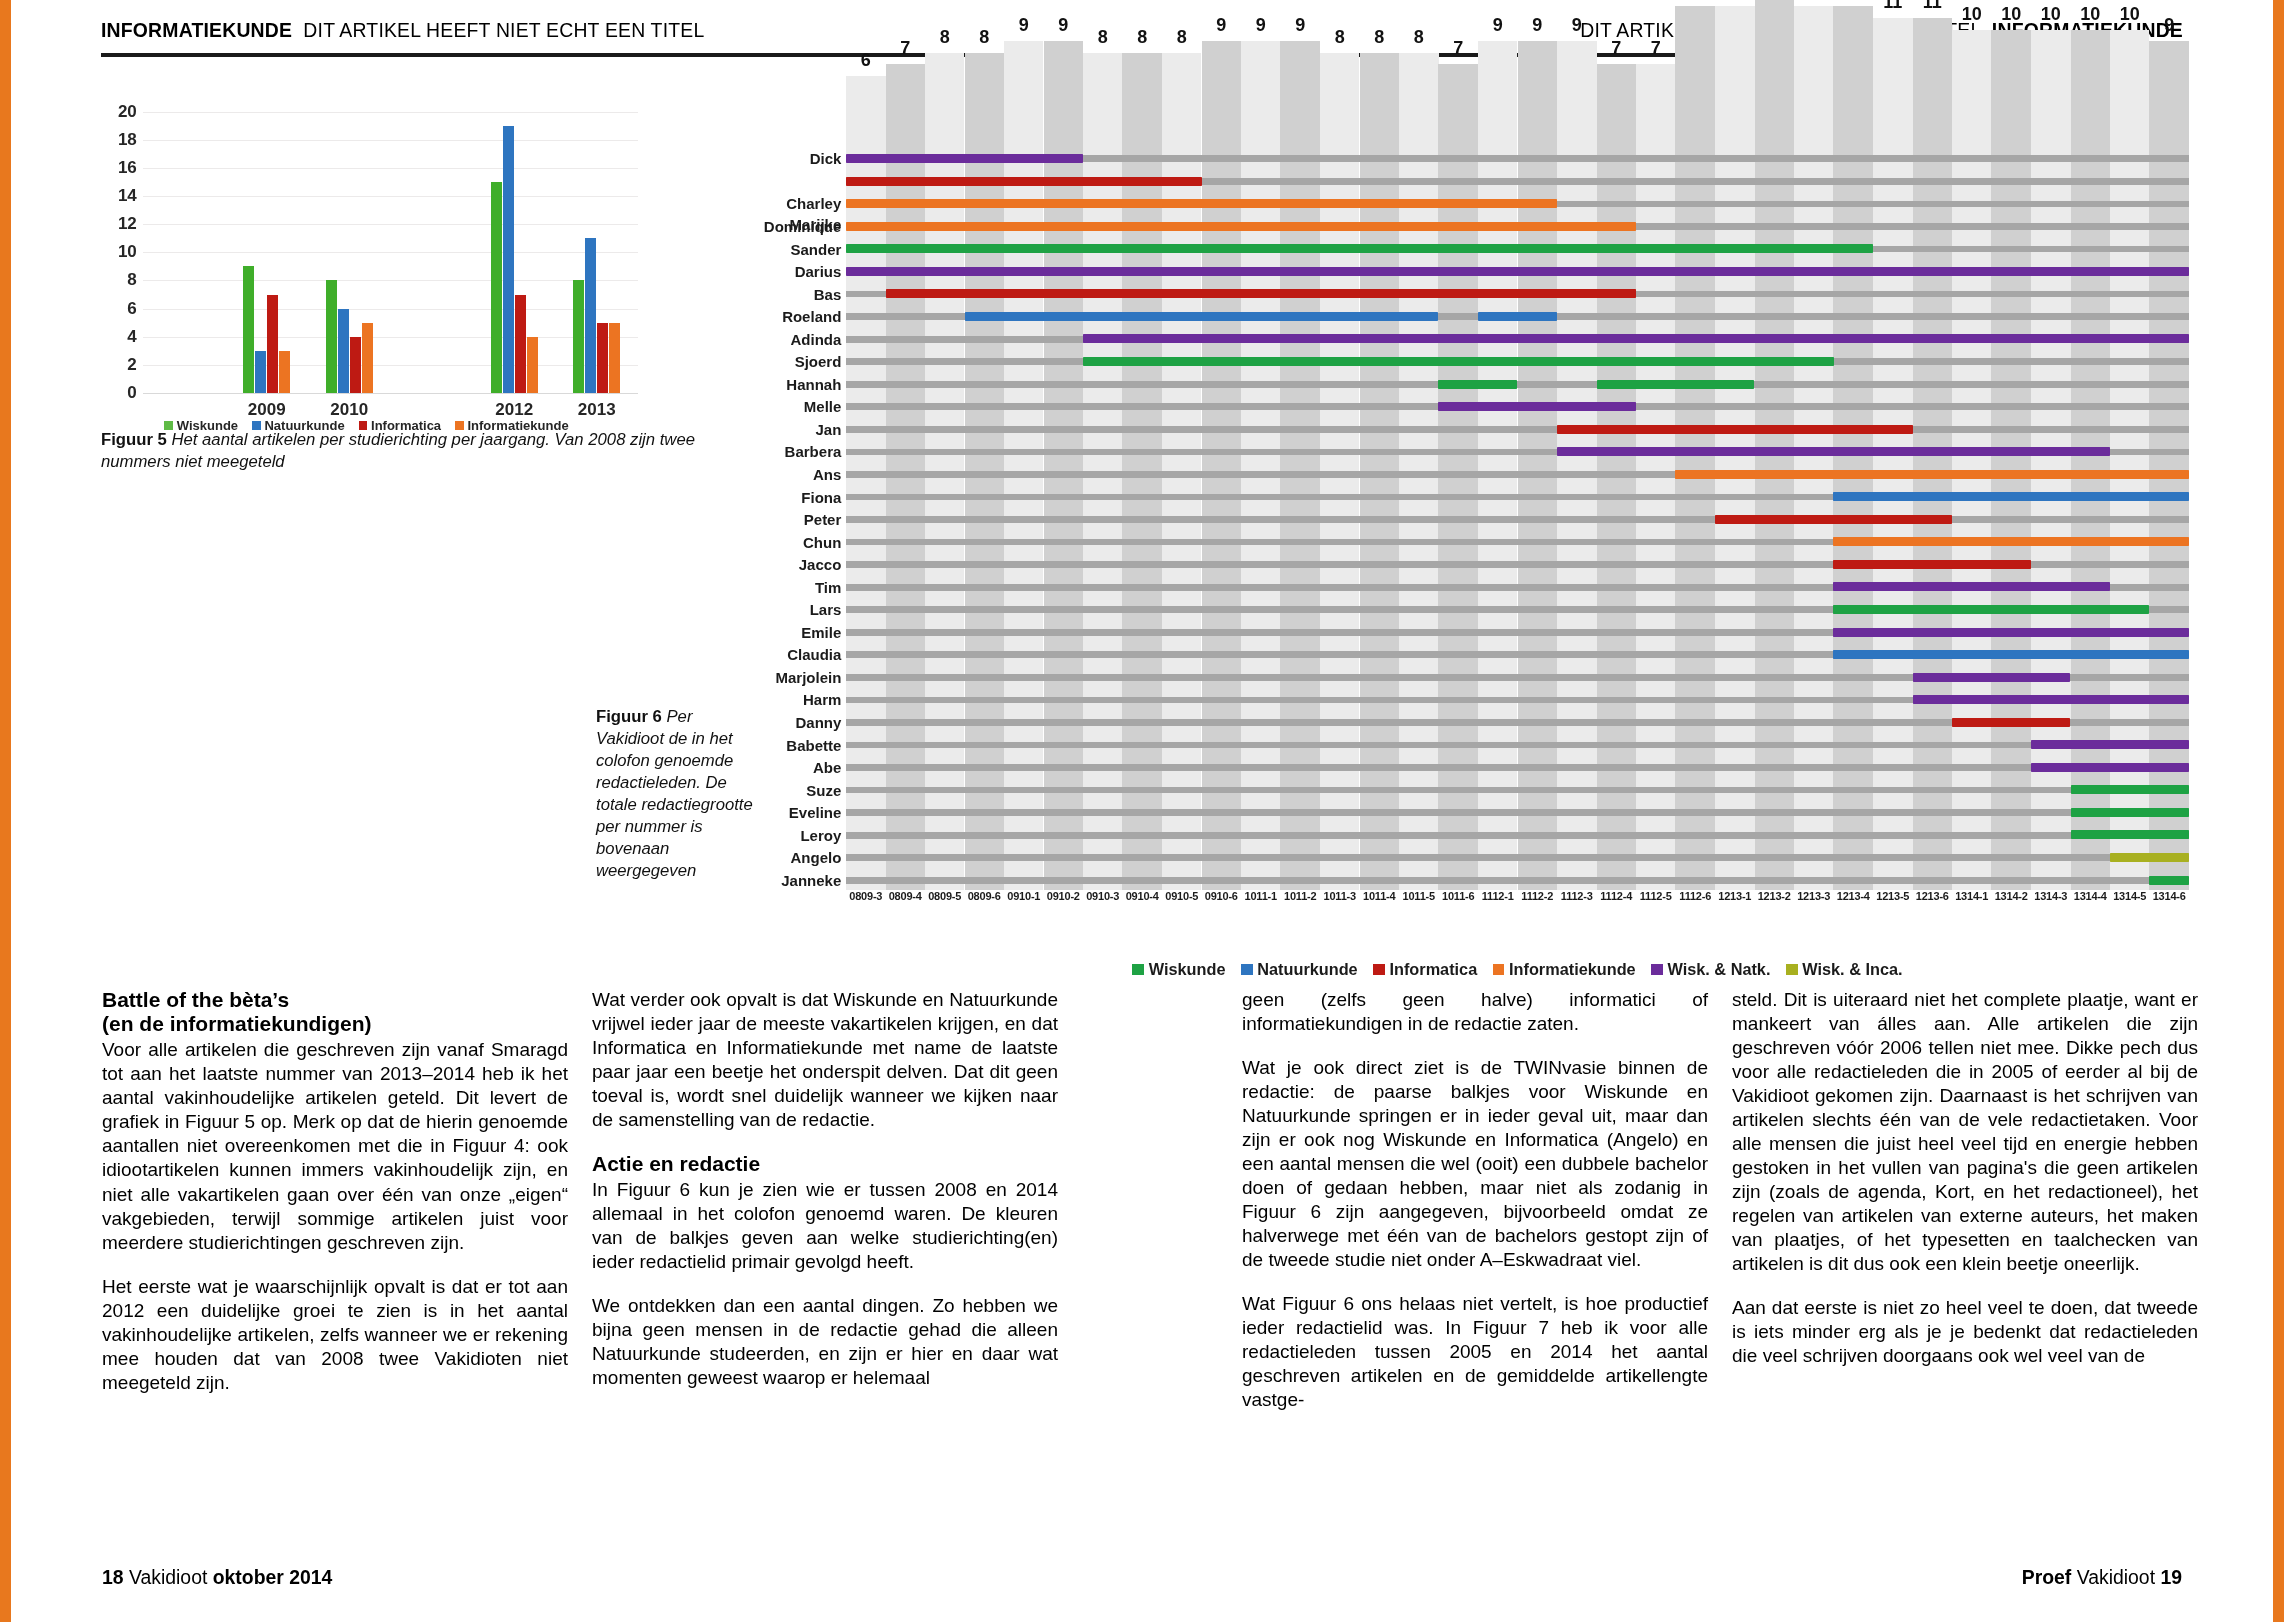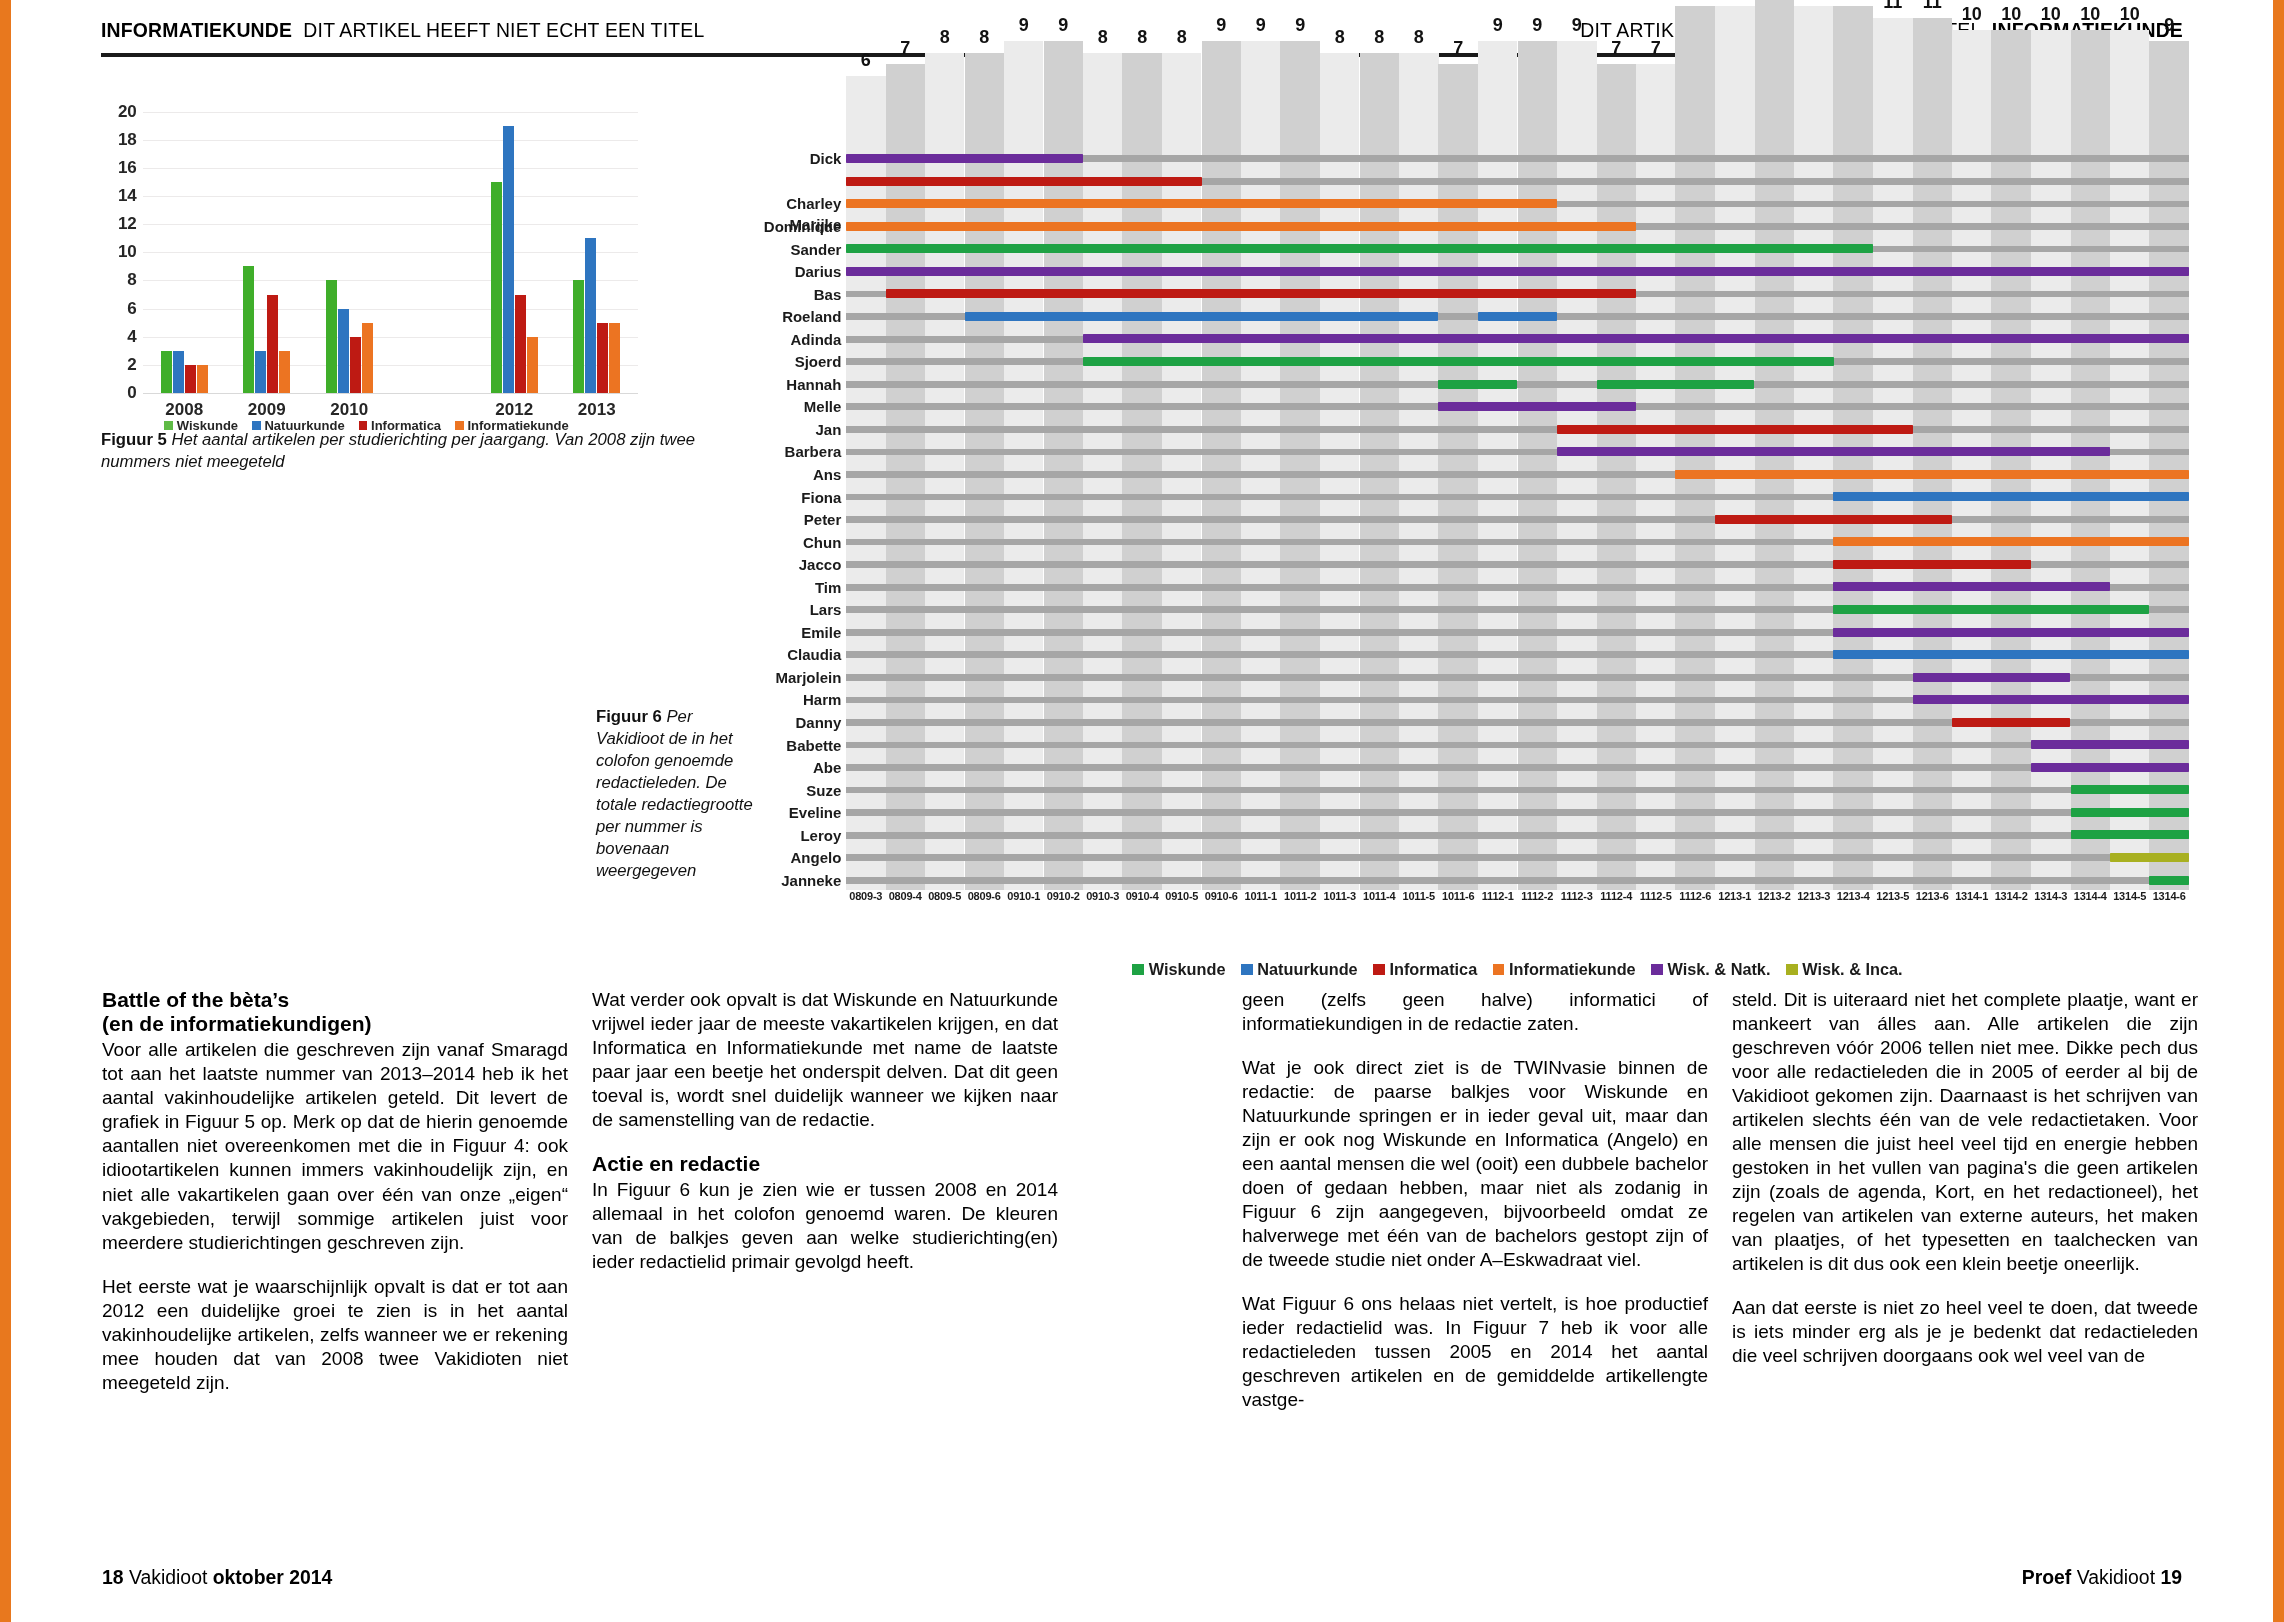--- a/index.html
+++ b/index.html
@@ -108,27 +108,20 @@
         <div class="gline" style="top: 40%;"></div>
         <div class="ylab" style="top: 40%;">12</div>
         <div class="gline" style="top: 30%;"></div>
         <div class="ylab" style="top: 30%;">14</div>
         <div class="gline" style="top: 20%;"></div>
         <div class="ylab" style="top: 20%;">16</div>
         <div class="gline" style="top: 10%;"></div>
         <div class="ylab" style="top: 10%;">18</div>
         <div class="gline" style="top: 0%;"></div>
         <div class="ylab" style="top: 0%;">20</div>
-        <div class="grp" style="left: 0%; width: 16.6667%;">
-          <div class="bar" style="left: 21.5%; width: 13.5%; height: 15%; background: rgb(63, 174, 42);"></div>
-          <div class="bar" style="left: 36%; width: 13.5%; height: 15%; background: rgb(46, 117, 192);"></div>
-          <div class="bar" style="left: 50.5%; width: 13.5%; height: 10%; background: rgb(190, 26, 19);"></div>
-          <div class="bar" style="left: 65%; width: 13.5%; height: 10%; background: rgb(236, 116, 34);"></div>
-          <div class="xlab">2008</div>
-        </div>
         <div class="grp" style="left: 16.6667%; width: 16.6667%;">
           <div class="bar" style="left: 21.5%; width: 13.5%; height: 45%; background: rgb(63, 174, 42);"></div>
           <div class="bar" style="left: 36%; width: 13.5%; height: 15%; background: rgb(46, 117, 192);"></div>
           <div class="bar" style="left: 50.5%; width: 13.5%; height: 35%; background: rgb(190, 26, 19);"></div>
           <div class="bar" style="left: 65%; width: 13.5%; height: 15%; background: rgb(236, 116, 34);"></div>
           <div class="xlab">2009</div>
         </div>
         <div class="grp" style="left: 33.3333%; width: 16.6667%;">
           <div class="bar" style="left: 21.5%; width: 13.5%; height: 40%; background: rgb(63, 174, 42);"></div>
           <div class="bar" style="left: 36%; width: 13.5%; height: 30%; background: rgb(46, 117, 192);"></div>
@@ -561,20 +554,21 @@
       <span>(en de informatiekundigen)</span>
     </h2>
     <p>Voor alle artikelen die geschreven zijn vanaf Smaragd tot aan het laatste nummer van 2013–2014 heb ik het aantal vakinhoudelijke artikelen geteld. Dit levert de grafiek in Figuur 5 op. Merk op dat de hierin genoemde aantallen niet overeenkomen met die in Figuur 4: ook idiootartikelen kunnen immers vakinhoudelijk zijn, en niet alle vakartikelen gaan over één van onze „eigen“ vakgebieden, terwijl sommige artikelen juist voor meerdere studierichtingen geschreven zijn.</p>
     <p class="last">Het eerste wat je waarschijnlijk opvalt is dat er tot aan 2012 een duidelijke groei te zien is in het aantal vakinhoudelijke artikelen, zelfs wanneer we er rekening mee houden dat van 2008 twee Vakidioten niet meegeteld zijn.</p>
   </div>
 
   <div class="col" style="left:592px;">
     <p>Wat verder ook opvalt is dat Wiskunde en Natuurkunde vrijwel ieder jaar de meeste vakartikelen krijgen, en dat Informatica en Informatiekunde met name de laatste paar jaar een beetje het onderspit delven. Dat dit geen toeval is, wordt snel duidelijk wanneer we kijken naar de samenstelling van de redactie.</p>
     <h2 class="sub">Actie en redactie</h2>
     <p>In Figuur 6 kun je zien wie er tussen 2008 en 2014 allemaal in het colofon genoemd waren. De kleuren van de balkjes geven aan welke studierichting(en) ieder redactielid primair gevolgd heeft.</p>
+    <p class="last">We ontdekken dan een aantal dingen. Zo hebben we bijna geen mensen in de redactie gehad die alleen Natuurkunde studeerden, en zijn er hier en daar wat momenten geweest waarop er helemaal</p>
   </div>
 
   <div class="col" style="left:1242px;">
     <p>geen (zelfs geen halve) informatici of informatiekundigen in de redactie zaten.</p>
     <p>Wat je ook direct ziet is de TWINvasie binnen de redactie: de paarse balkjes voor Wiskunde en Natuurkunde springen er in ieder geval uit, maar dan zijn er ook nog Wiskunde en Informatica (Angelo) en een aantal mensen die wel (ooit) een dubbele bachelor doen of gedaan hebben, maar niet als zodanig in Figuur 6 zijn aangegeven, bijvoorbeeld omdat ze halverwege met één van de bachelors gestopt zijn of de tweede studie niet onder A–Eskwadraat viel.</p>
     <p class="last">Wat Figuur 6 ons helaas niet vertelt, is hoe productief ieder redactielid was. In Figuur 7 heb ik voor alle redactieleden tussen 2005 en 2014 het aantal geschreven artikelen en de gemiddelde artikellengte vastge-</p>
   </div>
 
   <div class="col" style="left:1732px;">
     <p>steld. Dit is uiteraard niet het complete plaatje, want er mankeert van álles aan. Alle artikelen die zijn geschreven vóór 2006 tellen niet mee. Dikke pech dus voor alle redactieleden die in 2005 of eerder al bij de Vakidioot gekomen zijn. Daarnaast is het schrijven van artikelen slechts één van de vele redactietaken. Voor alle mensen die juist heel veel tijd en energie hebben gestoken in het vullen van pagina's die geen artikelen zijn (zoals de agenda, Kort, en het redactioneel), het regelen van artikelen van externe auteurs, het maken van plaatjes, of het typesetten en taalchecken van artikelen is dit dus ook een klein beetje oneerlijk.</p>

